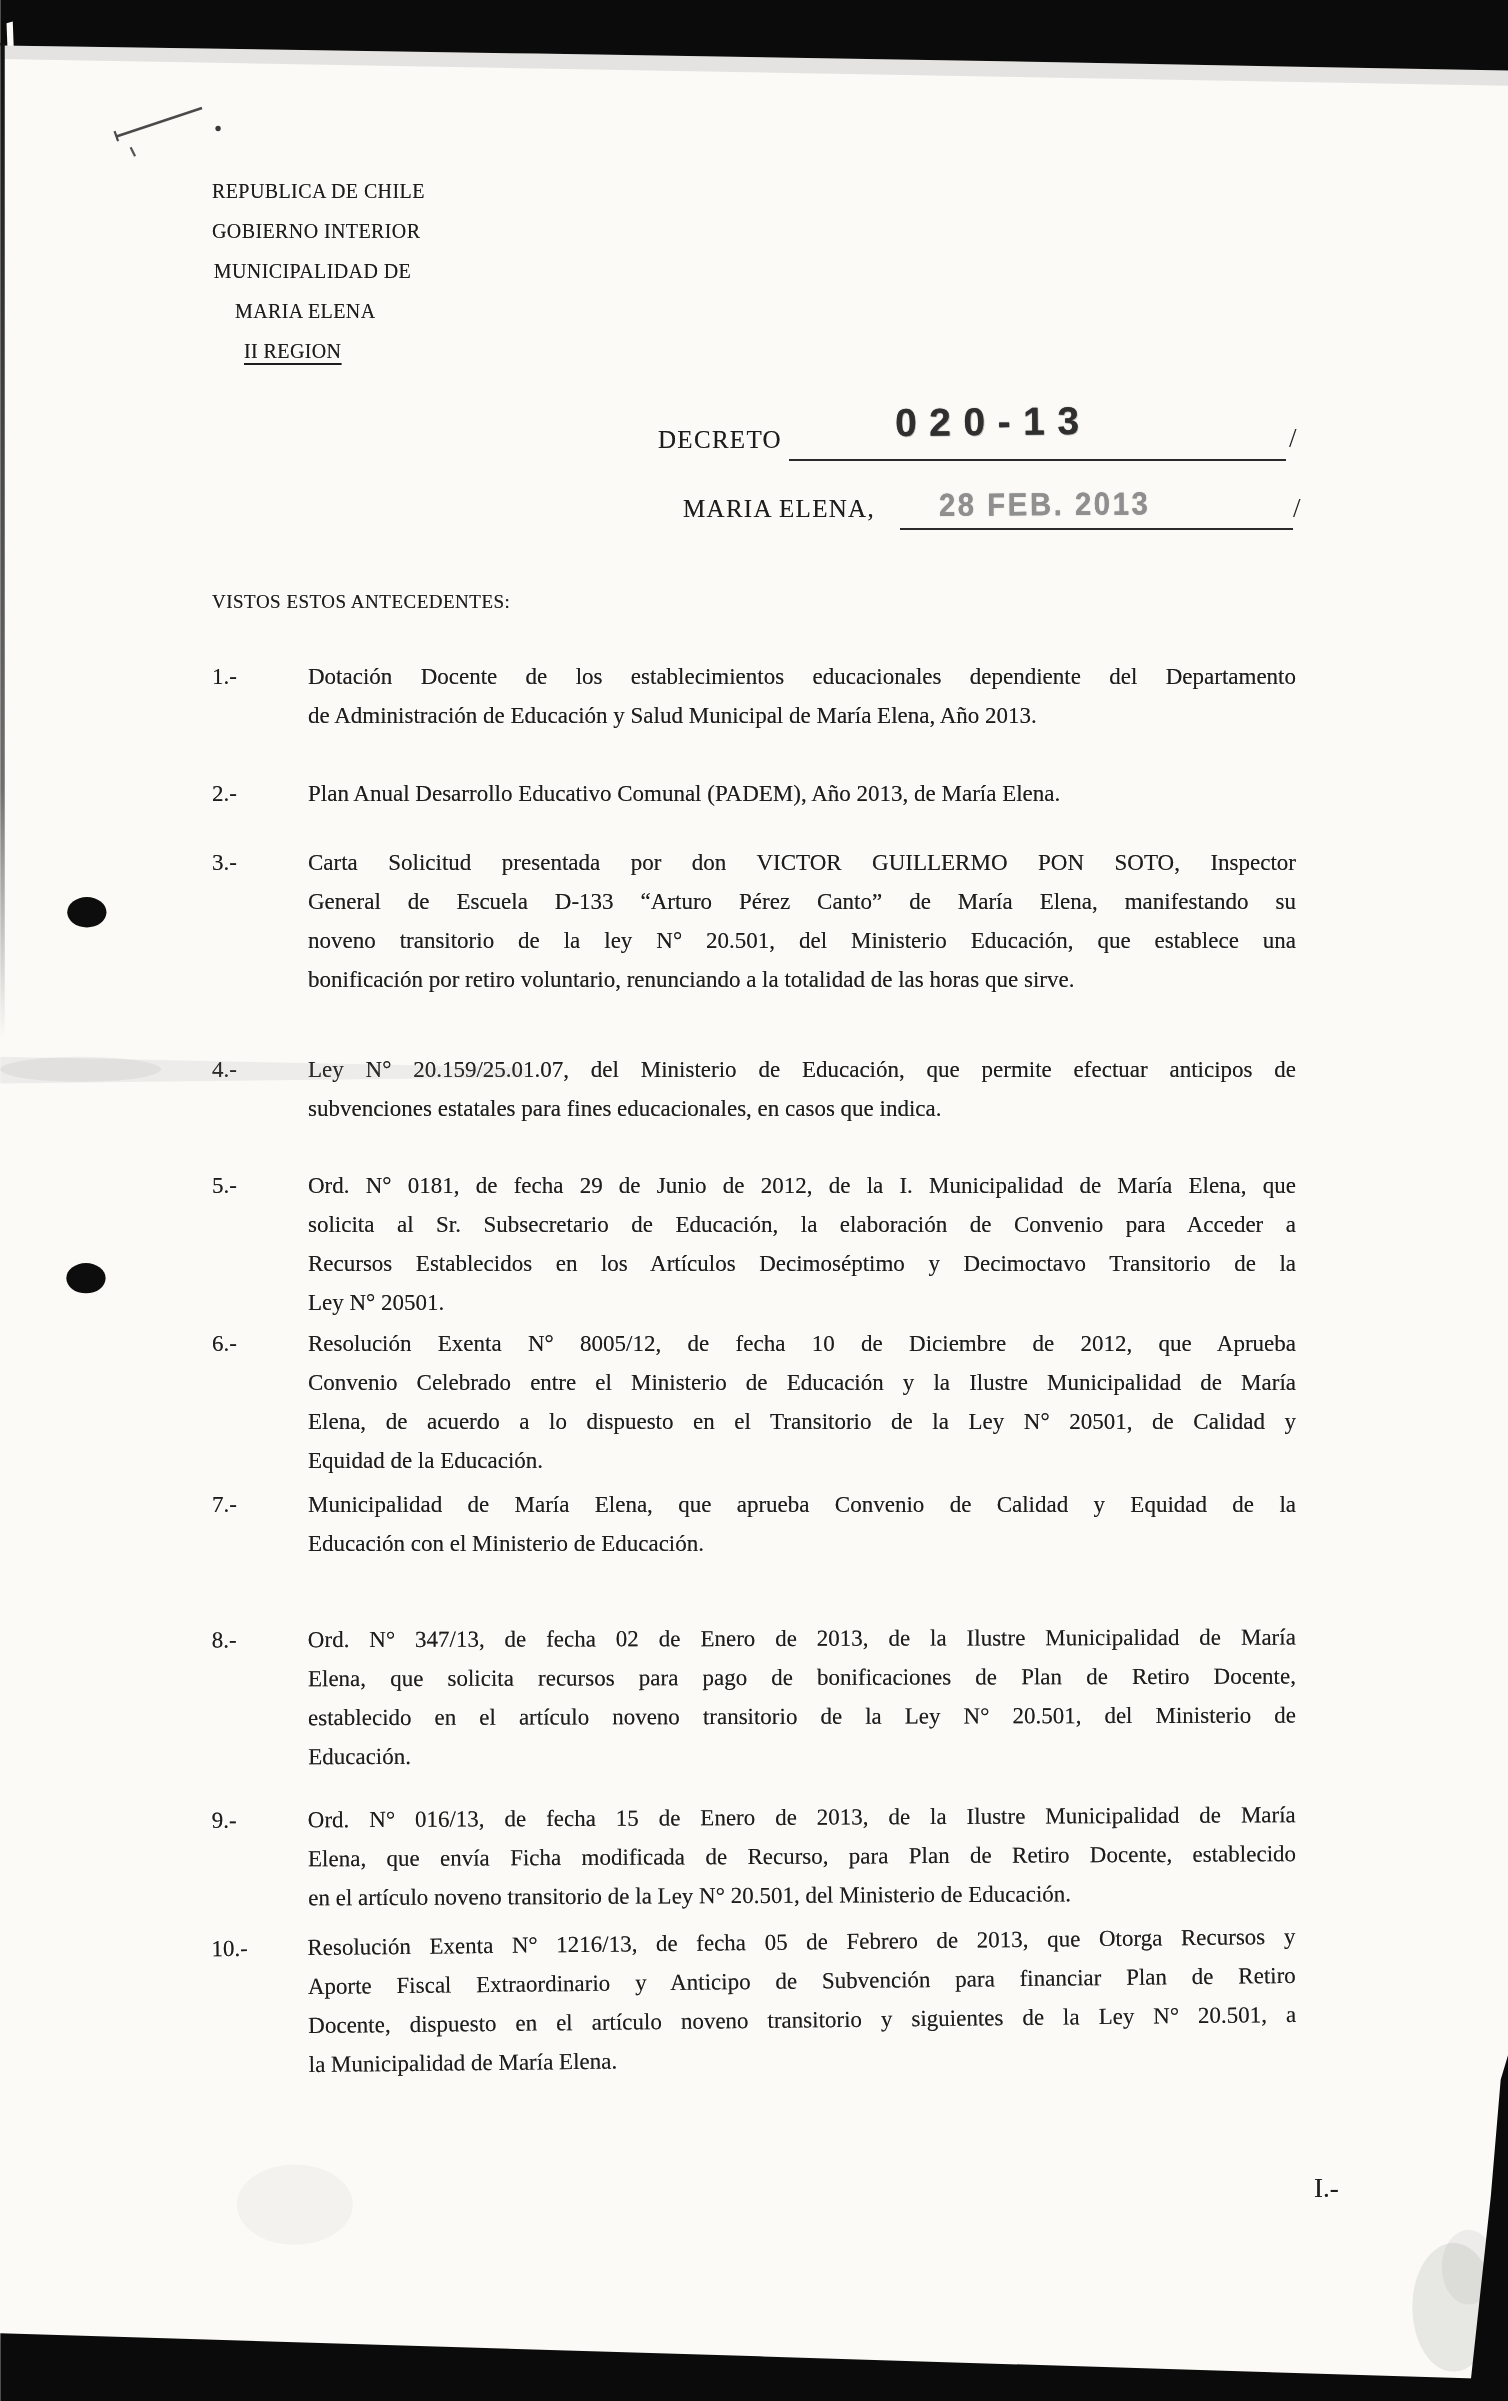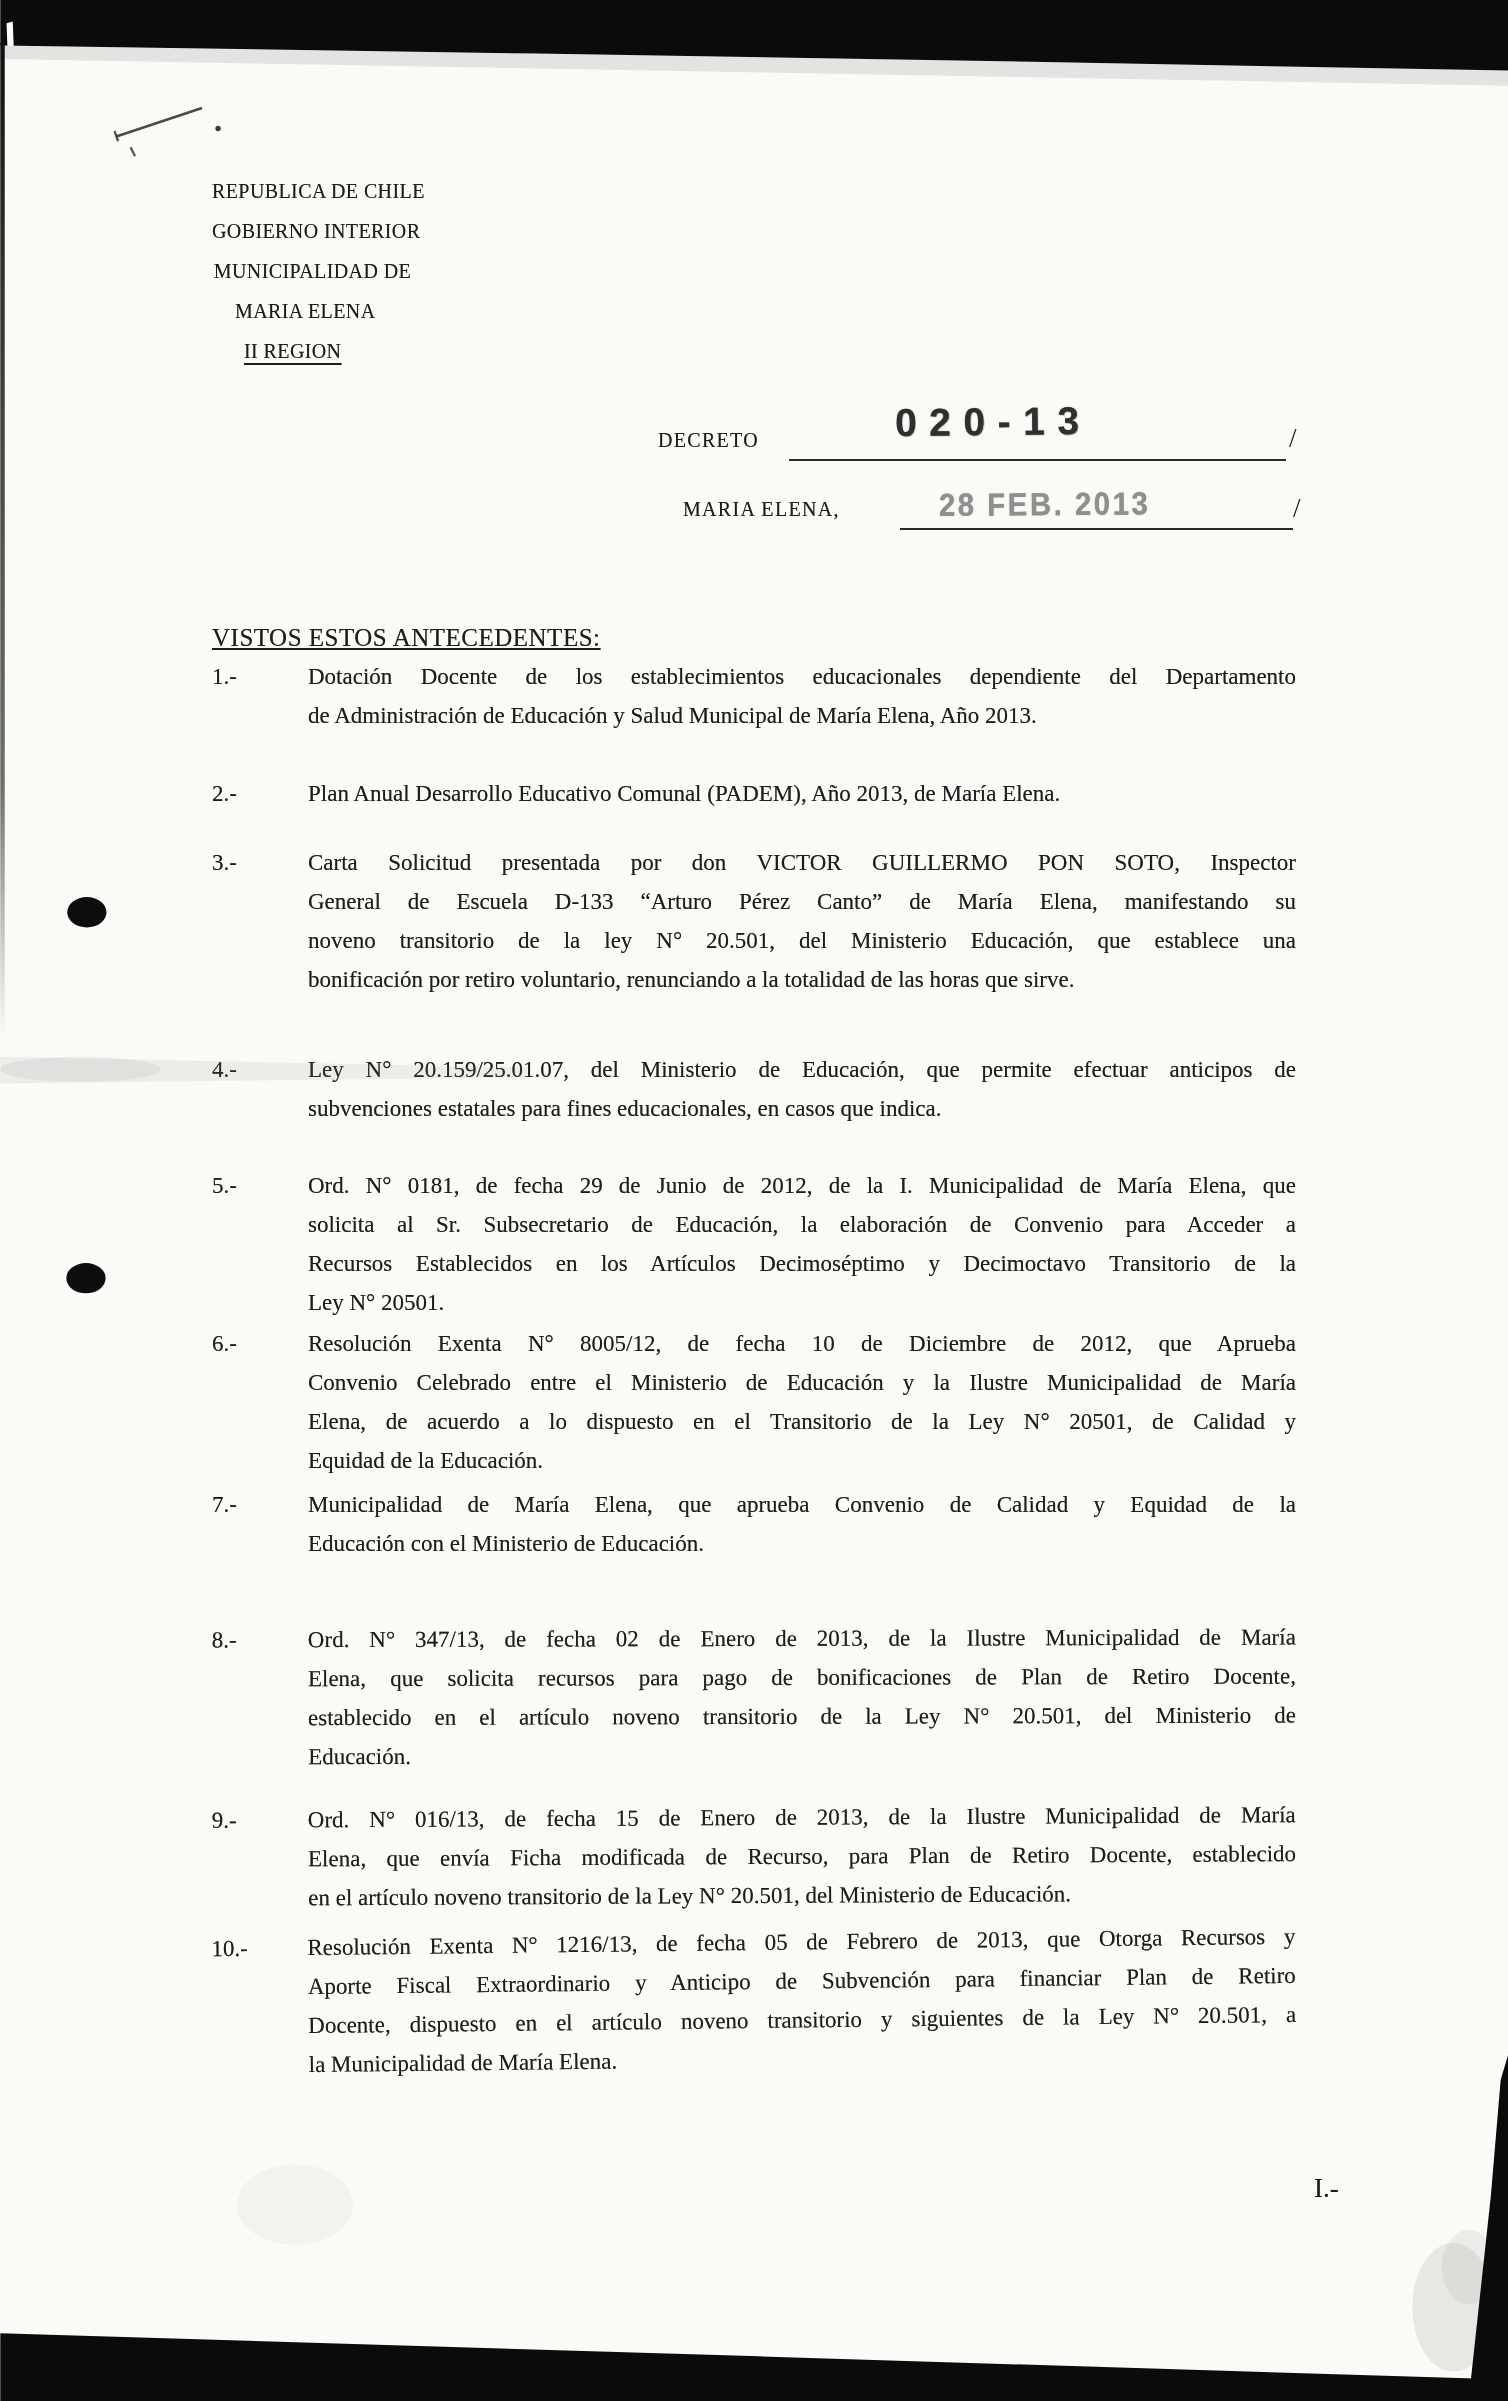--- a/index.html
+++ b/index.html
@@ -13,37 +13,37 @@
   }
   .page *{box-sizing:border-box;}
   .abs{position:absolute;}
   
   .letterhead{left:212px;top:171px;width:321px;font-size:20px;line-height:40px;letter-spacing:0.4px;}
   .lh-line{white-space:nowrap;text-shadow:0 0 0.5px rgba(0,0,0,.5);}
   .ind1{padding-left:1.8px;}
   .ind2{padding-left:23px;}
   .ind3{padding-left:32px;text-decoration:underline;text-underline-offset:4.5px;}
   
-  .hdr-label{font-size:20px;letter-spacing:1.3px;text-shadow:0 0 0.5px rgba(0,0,0,.5);}
+  .hdr-label{font-size:25px;letter-spacing:1.3px;text-shadow:0 0 0.5px rgba(0,0,0,.5);}
   .rule{height:1.8px;background:#2a2a2a;}
   .stamp-num{
     font-family:"Liberation Sans",sans-serif;font-weight:bold;
     font-size:39px;letter-spacing:12.5px;color:#2f2f2f;
     transform:rotate(-.6deg);
     text-shadow:0 0 0.9px rgba(40,40,40,.8), 0.9px 0.9px 0 rgba(40,40,40,.25);
   }
   .stamp-date{
     font-family:"Liberation Sans",sans-serif;font-weight:bold;
     font-size:32px;letter-spacing:2.7px;color:#8f8f8f;
     transform:scaleX(.92) rotate(-.4deg);transform-origin:left bottom;
     text-shadow:0 0 0.9px rgba(120,120,120,.9);
   }
   .slash{font-size:27px;color:#222;}
   
-  .vistos{left:212px;top:620px;font-size:25px;line-height:36px;letter-spacing:0.5px;text-shadow:0 0 0.5px rgba(0,0,0,.5);text-decoration:underline;}
+  .vistos{left:212px;top:584px;font-size:19px;line-height:36px;letter-spacing:0.5px;text-shadow:0 0 0.5px rgba(0,0,0,.5);}
   
   .item{left:212px;width:1084px;font-size:23px;line-height:39px;}
   .inum{position:absolute;left:0;top:0;line-height:39px;text-shadow:0 0 0.5px rgba(0,0,0,.5);}
   .itext{margin-left:96px;text-shadow:0 0 0.5px rgba(0,0,0,.5);}
   .tl{text-align:justify;text-align-last:justify;height:39px;white-space:normal;}
   .ll{text-align-last:left;}
   .footer-mark{font-size:27px;text-shadow:0 0 0.5px rgba(0,0,0,.5);}
   .artifacts{position:absolute;left:0;top:0;z-index:10;pointer-events:none;}
 </style>
 </head>

